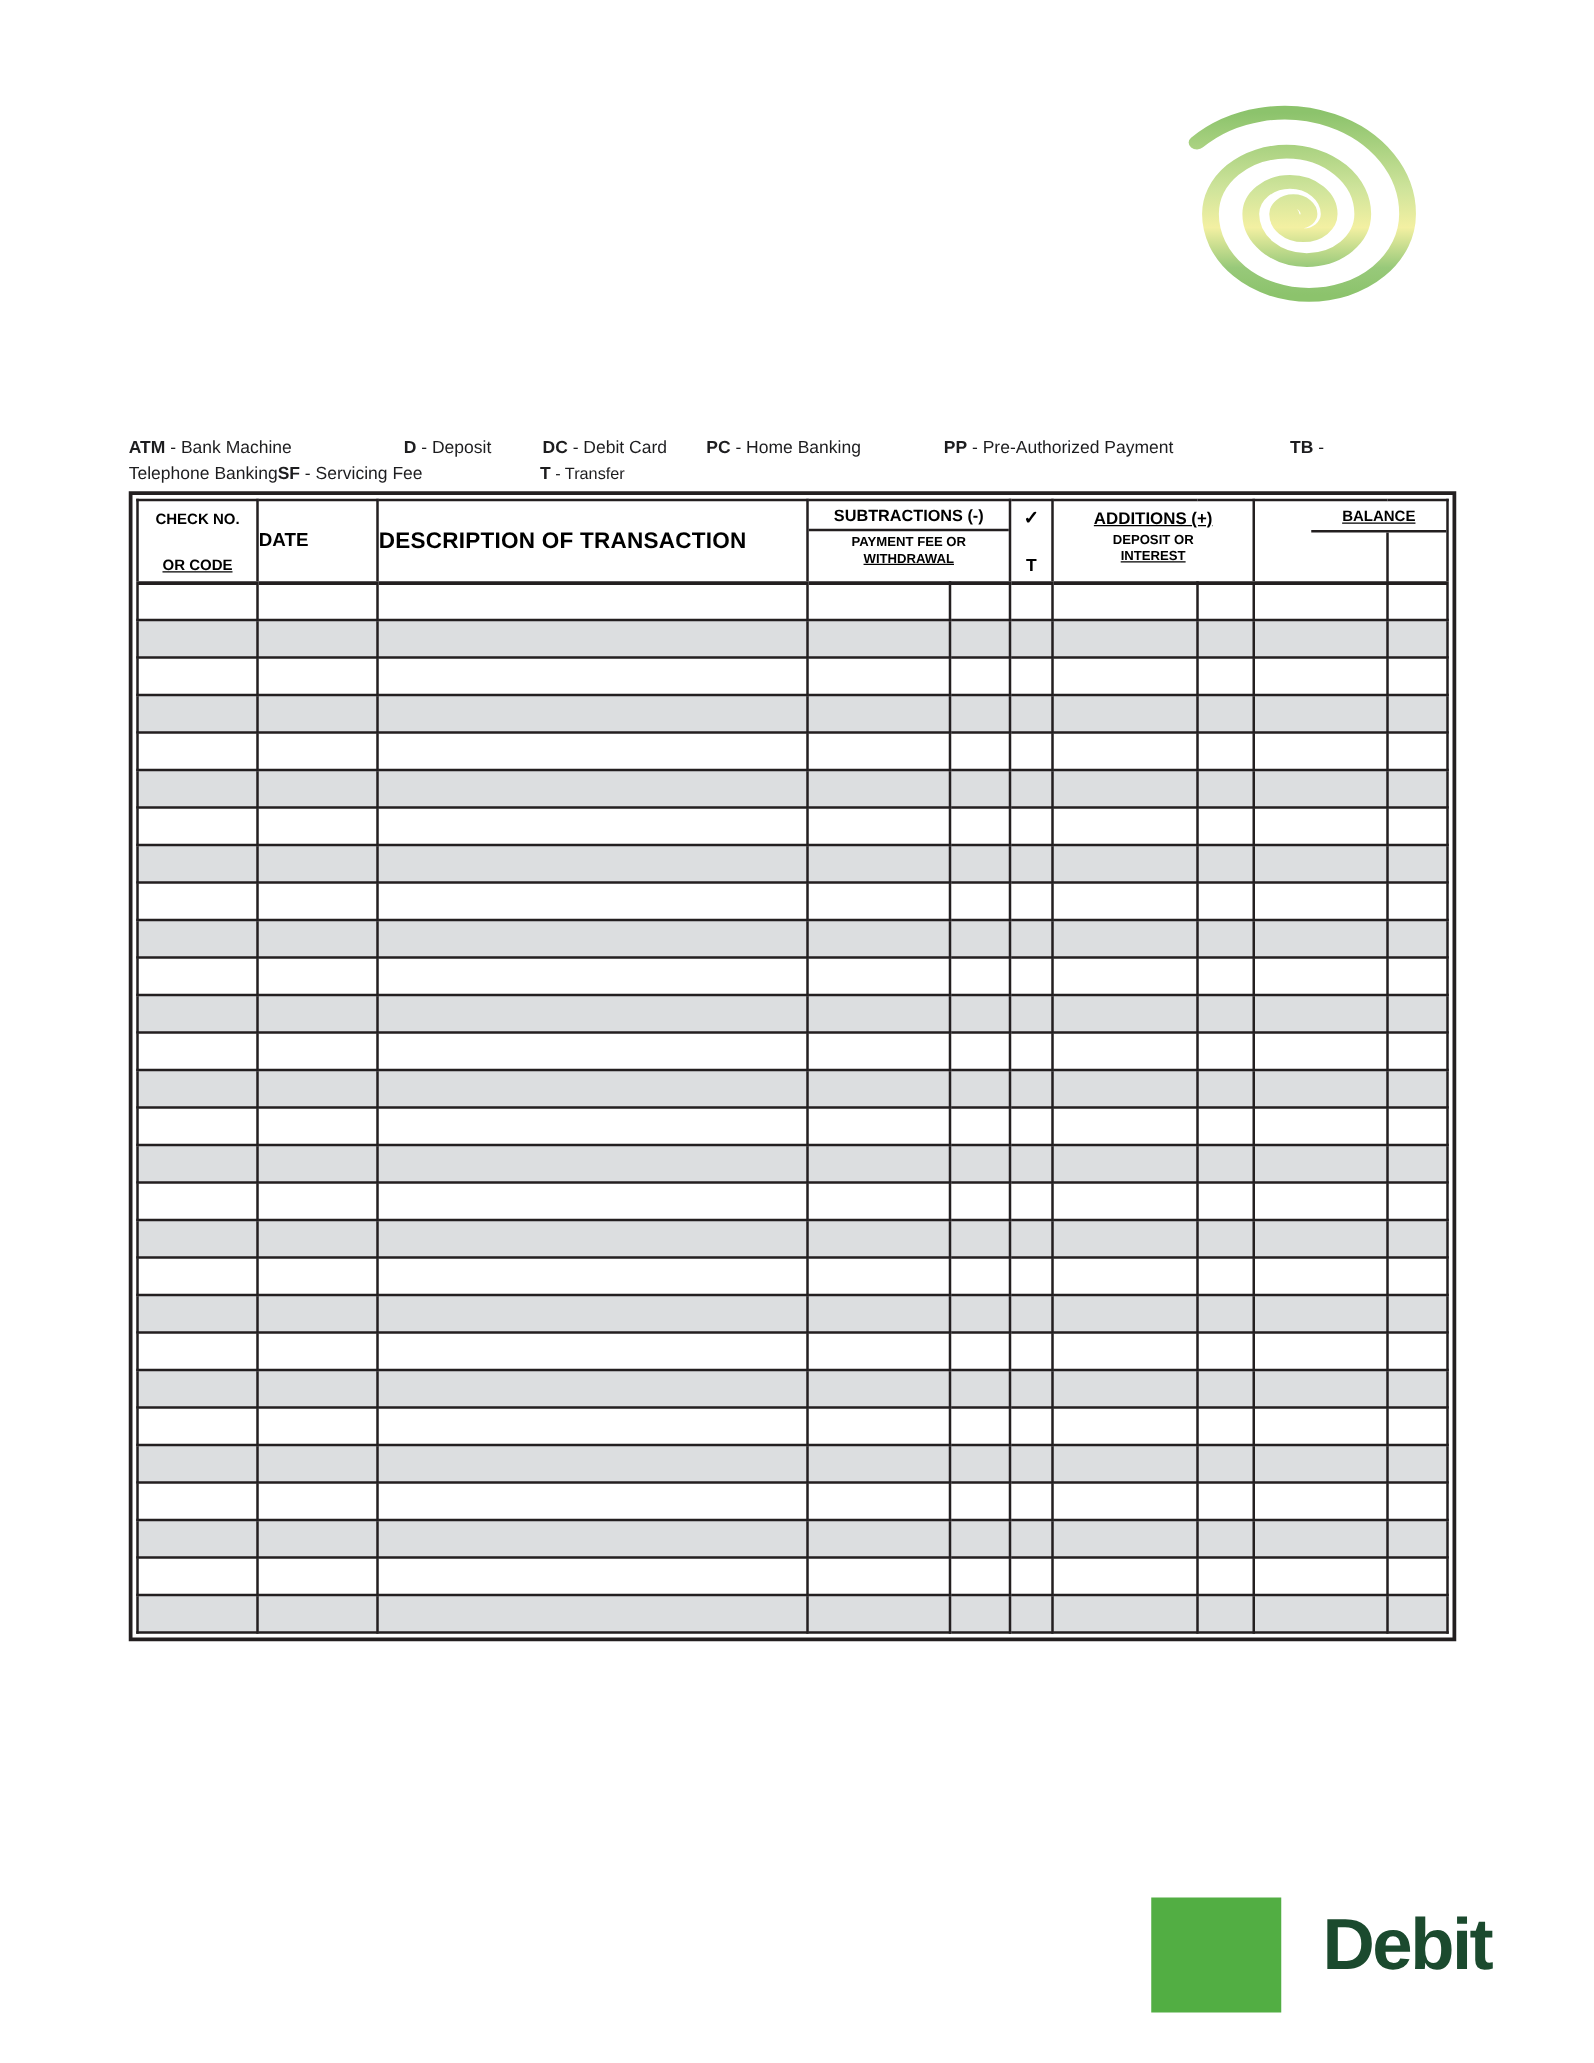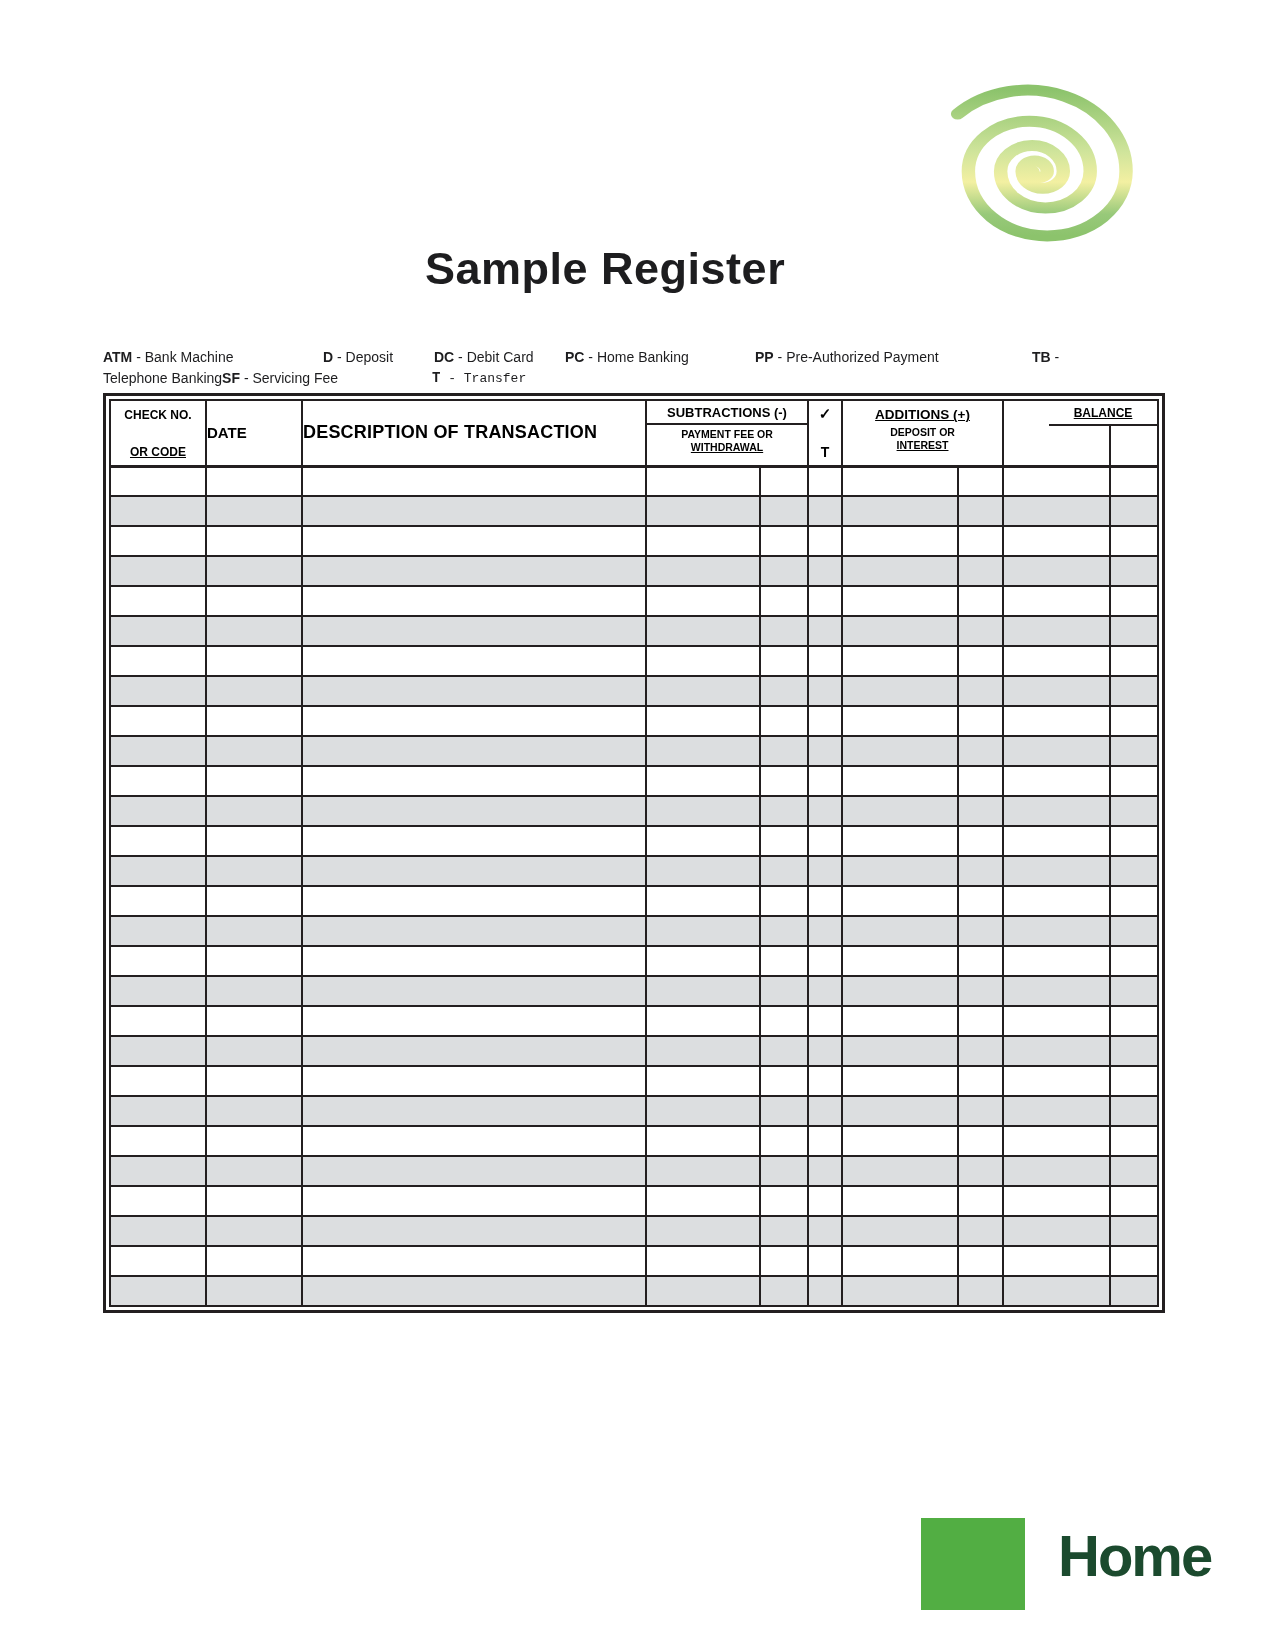--- a/index.html
+++ b/index.html
@@ -24,21 +24,21 @@
   .legend-line{position:relative;height:21px;}
   .legend .item{position:absolute;top:0;white-space:nowrap;}
   .legend b{font-weight:bold;}
   #legend-line1 .item:nth-child(1){left:0px;}
   #legend-line1 .item:nth-child(2){left:220px;}
   #legend-line1 .item:nth-child(3){left:331px;}
   #legend-line1 .item:nth-child(4){left:462px;}
   #legend-line1 .item:nth-child(5){left:652px;}
   #legend-line1 .item:nth-child(6){left:929px;}
   #legend-line2 .item:nth-child(1){left:0px;}
-  #legend-line2 .item:nth-child(2){left:329px;font-family:Liberation Mono, monospace;}
+  #legend-line2 .item:nth-child(2){left:329px;}
   #legend-line2 .item:nth-child(2) span.desc{font-size:13px;}
 
   .table-frame{position:absolute;left:103px;top:393px;border:3px solid var(--border);padding:3px;background:#ffffff;}
   table.register{border-collapse:collapse;table-layout:fixed;width:1048px;}
   table.register th, table.register td{border:2px solid var(--border);padding:0;}
   table.register th{height:66px;font-weight:bold;text-align:center;vertical-align:top;border-bottom:3px solid var(--border);}
   table.register td{height:30px;}
   
   th.dbl, td.c2, td.c3, td.c6, td.c8{border-left:7px double var(--border);}
   tr.stripe td{background:var(--row-stripe);}
@@ -86,21 +86,20 @@
                A 88 88 0 0 1 -66 0
                A 68 68 0 0 1 70 0
                A 50 50 0 0 1 -30 0
                A 35 35 0 0 1 40 0
                A 23 23 0 0 1 -6 0
                A 14 14 0 0 1 22 0
                A 8 8 0 0 1 6 0" fill="none" stroke="url(#sg)" stroke-width="15" stroke-linecap="round"></path>
     </g>
   </svg>
 
-  <div class="doc-title">Sample Register</div>
 
   <div class="legend">
     <div class="legend-line" id="legend-line1">
       <span class="item"><b>ATM</b><span class="desc"> - Bank Machine</span></span>
       <span class="item"><b>D</b><span class="desc"> - Deposit</span></span>
       <span class="item"><b>DC</b><span class="desc"> - Debit Card</span></span>
       <span class="item"><b>PC</b><span class="desc"> - Home Banking</span></span>
       <span class="item"><b>PP</b><span class="desc"> - Pre-Authorized Payment</span></span>
       <span class="item"><b>TB</b><span class="desc"> -</span></span>
     </div>
@@ -508,15 +507,15 @@
             <td class="c6"></td>
             <td class="c7"></td>
             <td class="c8"></td>
             <td class="c9"></td>
           </tr>
         </tbody>
     </table>
   </div>
 
   <div class="footer-logo-square"></div>
-  <div class="footer-logo-text">Home</div>
+  <div class="footer-logo-text">Debit</div>
 
 </div>
 
 </body></html>

